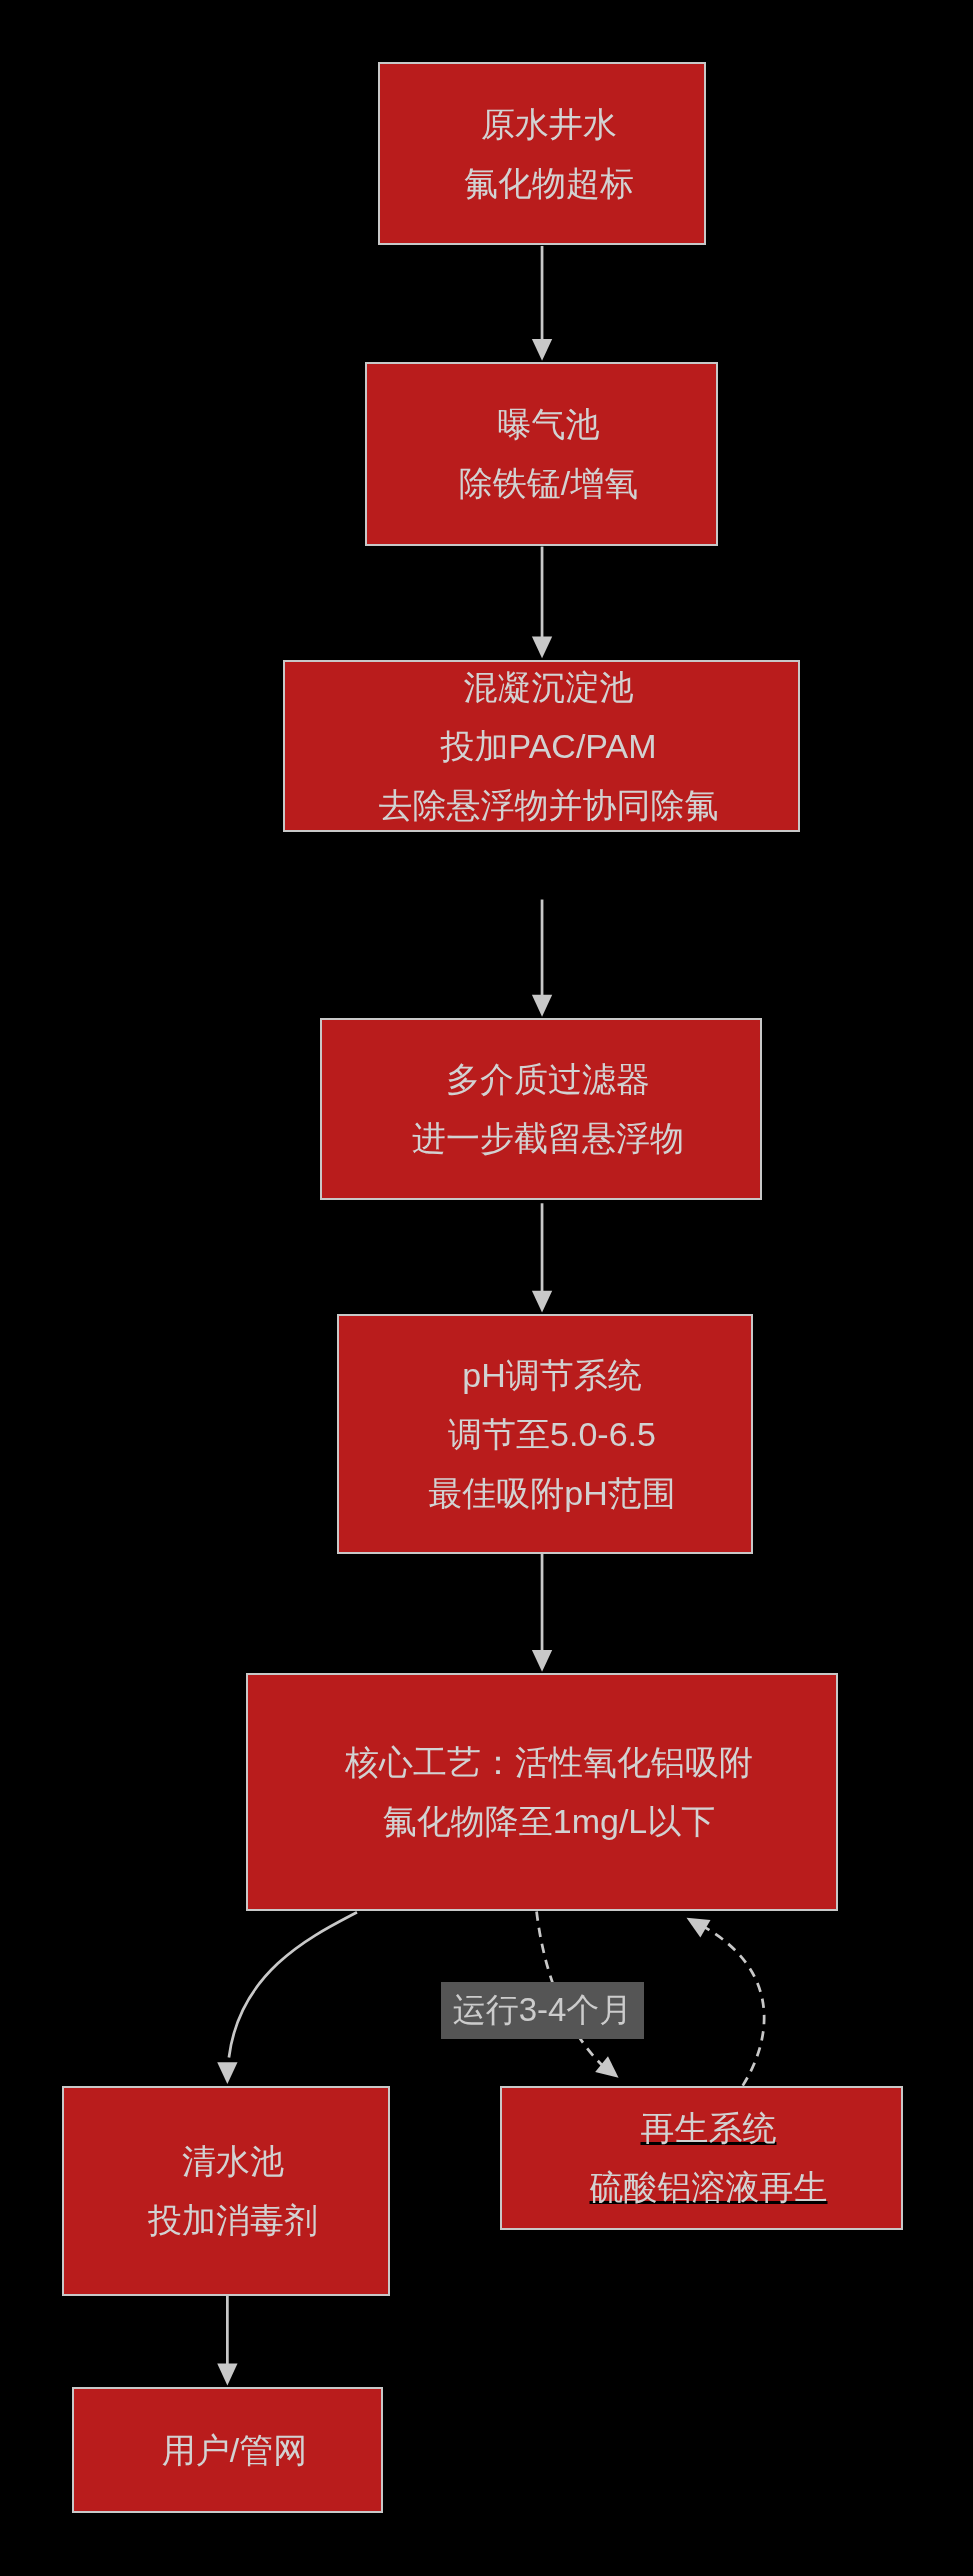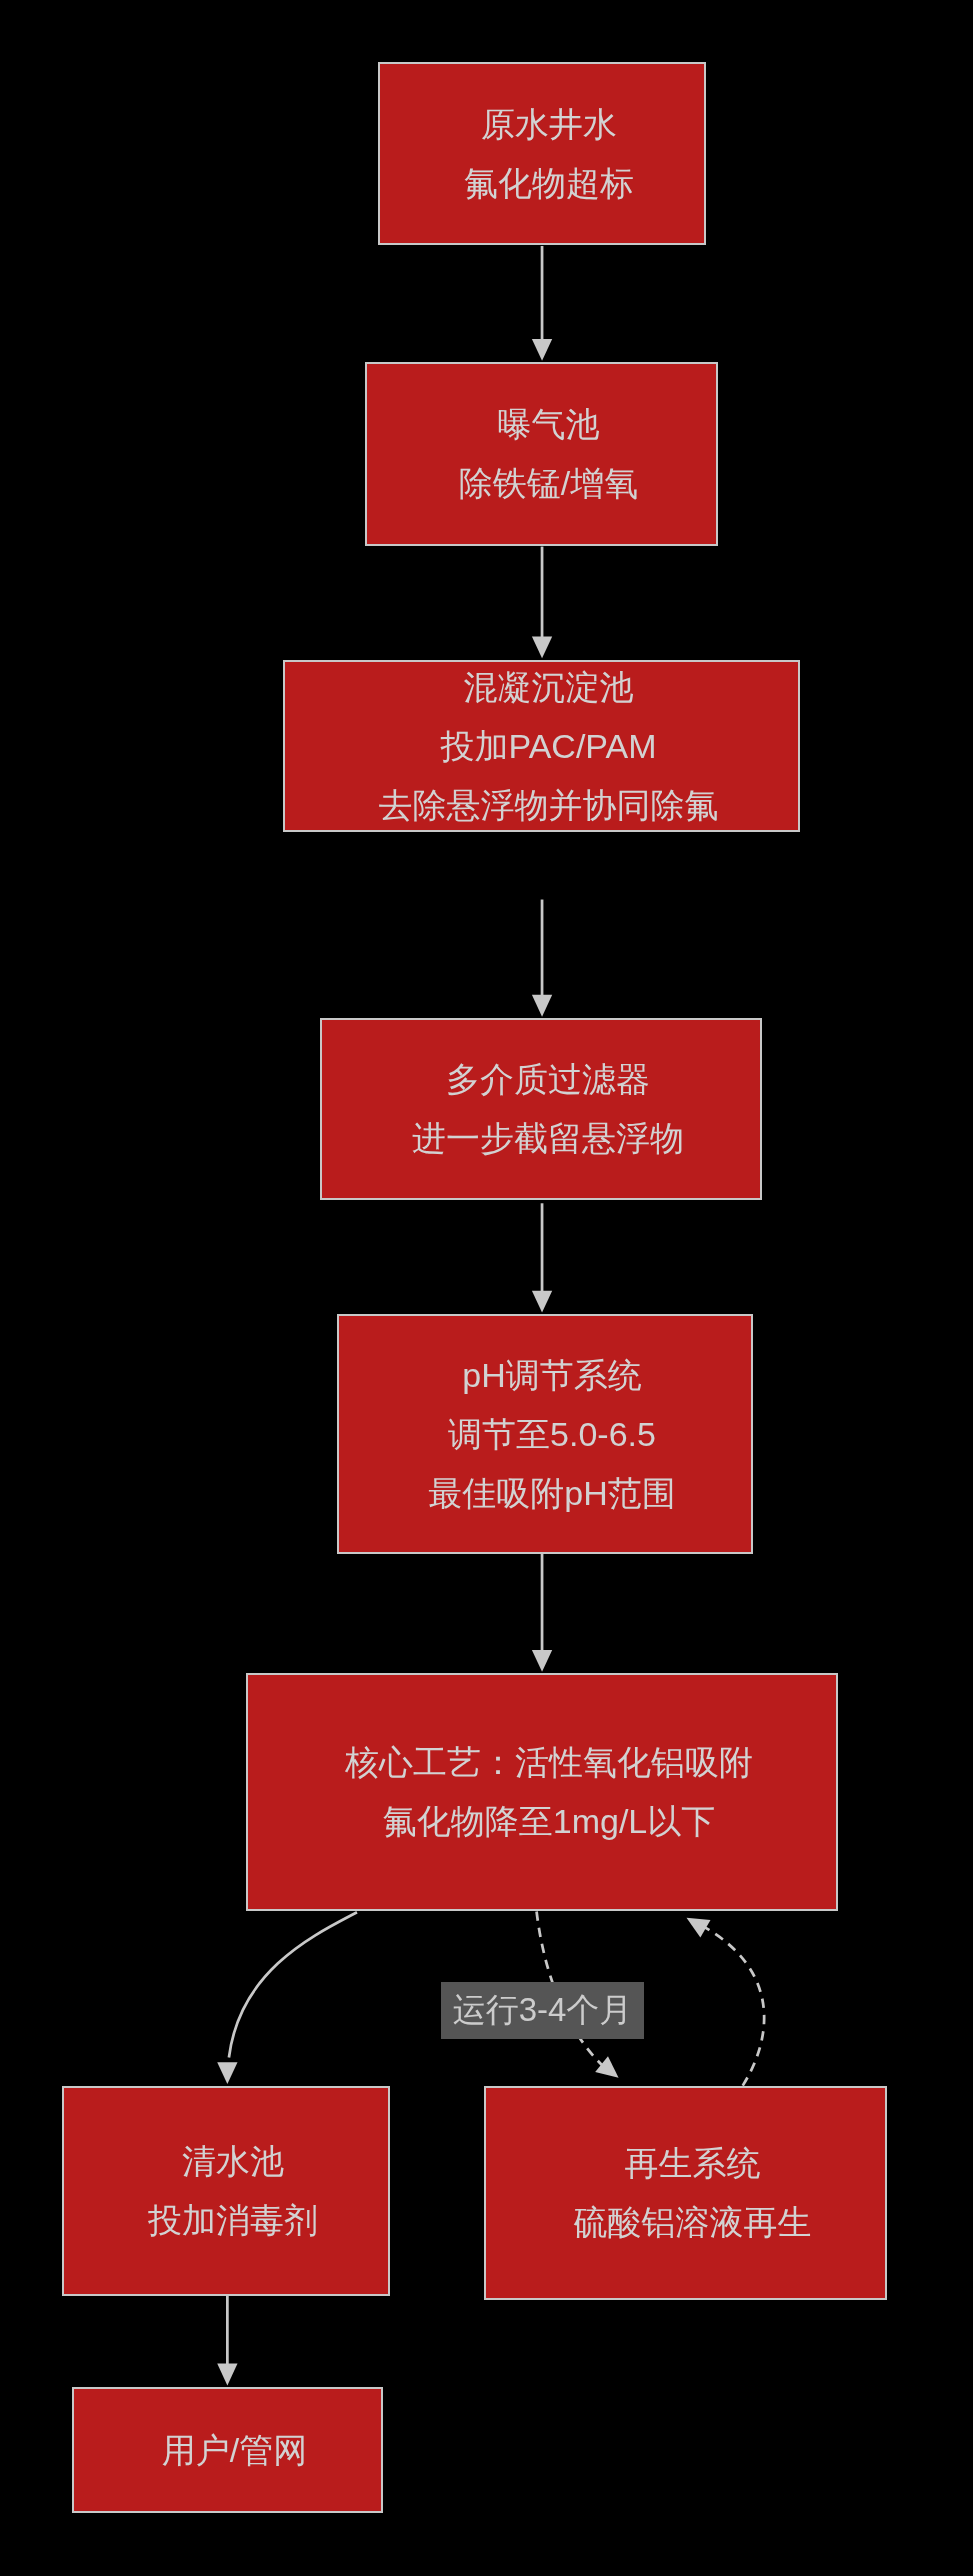--- a/index.html
+++ b/index.html
@@ -129,21 +129,21 @@
   <div class="node" style="left:246px;top:1673px;width:592px;height:238px;">
     <div class="nline">核心工艺：活性氧化铝吸附</div>
     <div class="nline">氟化物降至1mg/L以下</div>
   </div>
 
   <div class="node" style="left:62px;top:2086px;width:328px;height:210px;">
     <div class="nline">清水池</div>
     <div class="nline">投加消毒剂</div>
   </div>
 
-  <div class="node" style="left:484px;top:2086px;width:403px;height:214px;">
+  <div class="node" style="left:500px;top:2086px;width:403px;height:144px;text-decoration:underline;">
     <div class="nline">再生系统</div>
     <div class="nline">硫酸铝溶液再生</div>
   </div>
 
   <div class="node" style="left:72px;top:2387px;width:311px;height:126px;">
     <div class="nline">用户/管网</div>
   </div>
 
   <div class="edge-label" style="left:441px;top:1972px;width:203px;height:57px;margin-top:10px;">运行3-4个月</div>
 

